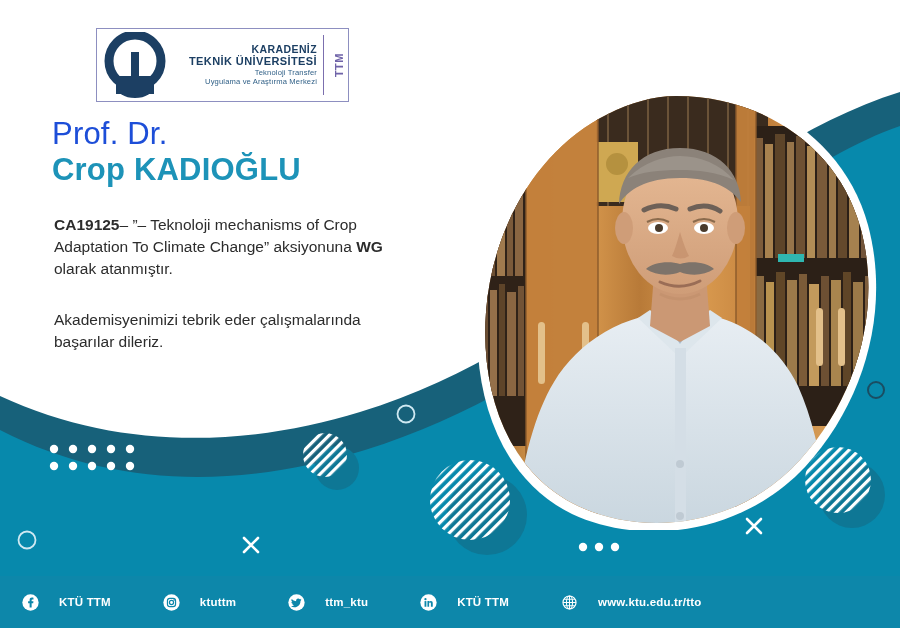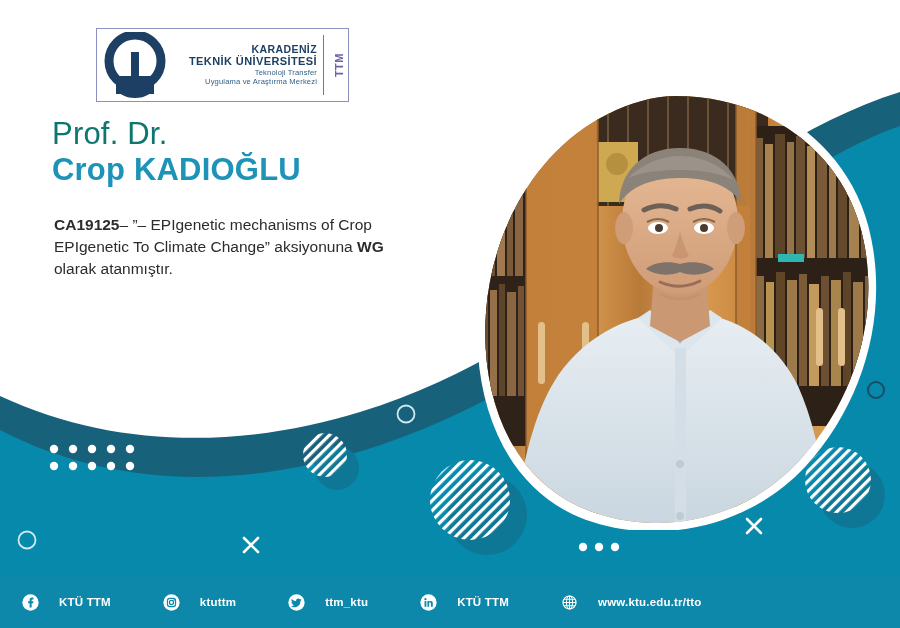--- a/index.html
+++ b/index.html
@@ -53,21 +53,21 @@
   #logo-ttm span{
     writing-mode:vertical-rl;
     transform:rotate(180deg);
     font-size:11px;font-weight:bold;
     color:#6f63a8;letter-spacing:.5px;
   }
 
   
   #title-wrap{position:absolute;left:52px;top:118px;width:400px;}
   #title-prefix{
-    font-size:31px;color:#0f766e;font-weight:normal;
+    font-size:31px;color:#1d4ed8;font-weight:normal;
     letter-spacing:.2px;line-height:1.05;
   }
   #title-name{
     font-size:31px;color:#1d93b8;font-weight:bold;
     letter-spacing:.2px;line-height:1.12;margin-top:2px;
   }
 
   
   #body-1{
     position:absolute;left:54px;top:214px;width:360px;
@@ -387,22 +387,23 @@
     <div id="logo-ttm">
       <span>TTM</span>
     </div>
   </div>
 
   <div id="title-wrap">
     <div id="title-prefix">Prof. Dr.</div>
     <div id="title-name">Crop KADIOĞLU</div>
   </div>
 
-  <div id="body-1"><b>CA19125</b><span>– ”– EPIgenetic mechanisms of Crop EPIgenetic To Climate Change” aksiyonuna </span><b>WG</b><span> olarak atanmıştır.</span></div>
-
+  <div id="body-1"><b>CA19125</b><span>– ”– Teknoloji mechanisms of Crop Adaptation To Climate Change” aksiyonuna </span><b>WG</b><span> olarak atanmıştır.</span></div>
+
+  <div id="body-2">Akademisyenimizi tebrik eder çalışmalarında başarılar dileriz.</div>
 
   <div id="footer">
 
     <div class="social">
       <svg class="ico" viewBox="0 0 24 24" xmlns="http://www.w3.org/2000/svg">
         <circle cx="12" cy="12" r="11.5" fill="#ffffff"></circle>
         <path fill="#0d87aa" d="M13.6 19v-6h2.2l.35-2.6H13.6V8.8c0-.72.2-1.2 1.25-1.2h1.35V5.15C15.85 5.1 15 5 14.05 5c-1.95 0-3.3 1.15-3.3 3.3v2.1H8.6V13h2.15v6z"></path>
       </svg>
       <span class="lbl">KTÜ TTM</span>
     </div>

